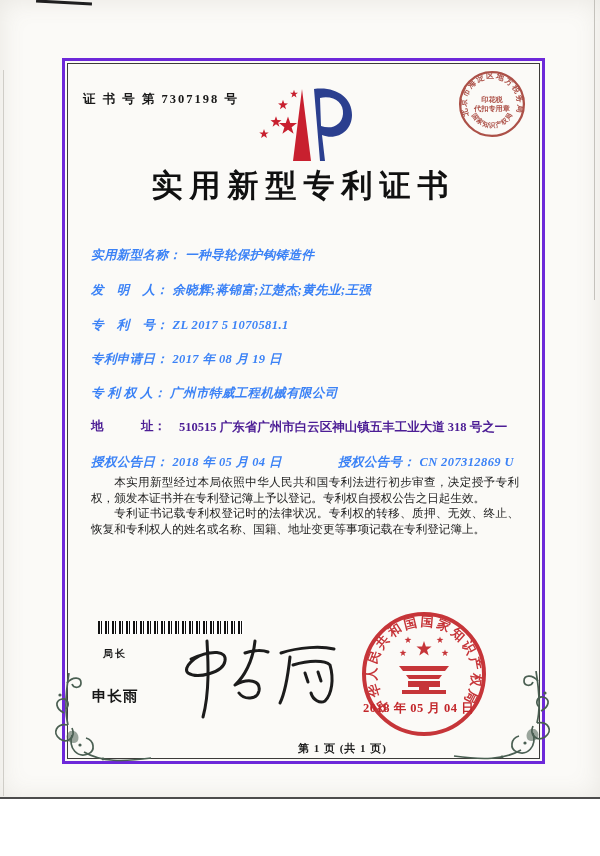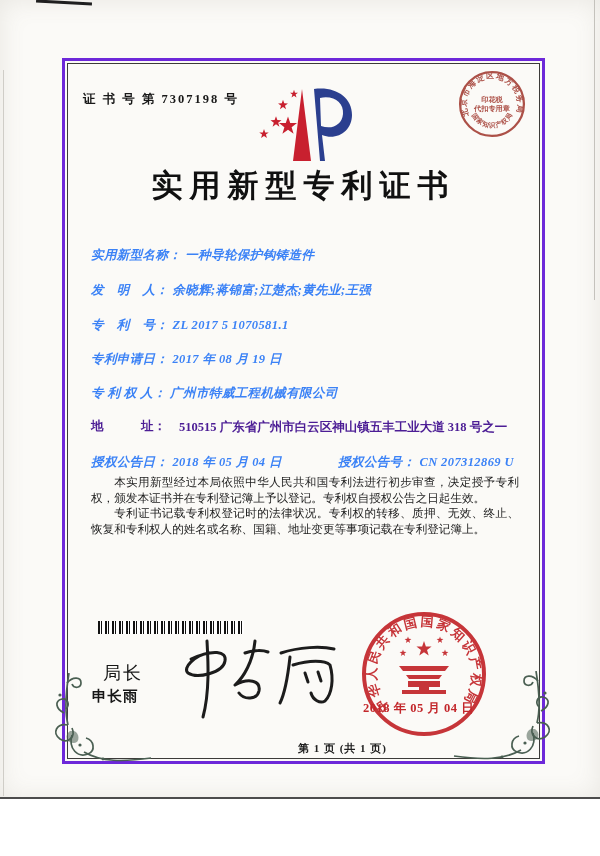--- a/index.html
+++ b/index.html
@@ -54,21 +54,21 @@
   }
   .body-text p{margin:0;text-indent:2em;}
 
   .barcode{
     position:absolute;left:33px;top:560px;width:146px;height:13px;
     background:repeating-linear-gradient(90deg,
       #121212 0 2px,#ffffff 2px 3px,#121212 3px 4px,#ffffff 4px 7px,
       #121212 7px 9px,#ffffff 9px 10px,#121212 10px 11px,#ffffff 11px 14px);
   }
 
-  .signer-title{position:absolute;left:38px;top:600px;font-size:18px;font-weight:400;color:#161616;letter-spacing:2px;}
+  .signer-title{position:absolute;left:38px;top:586px;font-size:10px;font-weight:700;color:#161616;letter-spacing:2px;}
   .signer-name{position:absolute;left:27px;top:626px;font-size:14.5px;font-weight:700;color:#161616;letter-spacing:1px;}
   .signature{position:absolute;left:106px;top:572px;width:180px;height:92px;}
 
   .seal{position:absolute;left:293px;top:547px;width:132px;height:132px;opacity:.93;}
   .seal-date{
     position:absolute;left:298px;top:639px;width:140px;
     font-size:12.5px;font-weight:700;color:#c3272b;letter-spacing:.5px;white-space:nowrap;
   }
 
   .flourish{position:absolute;width:112px;height:102px;}

